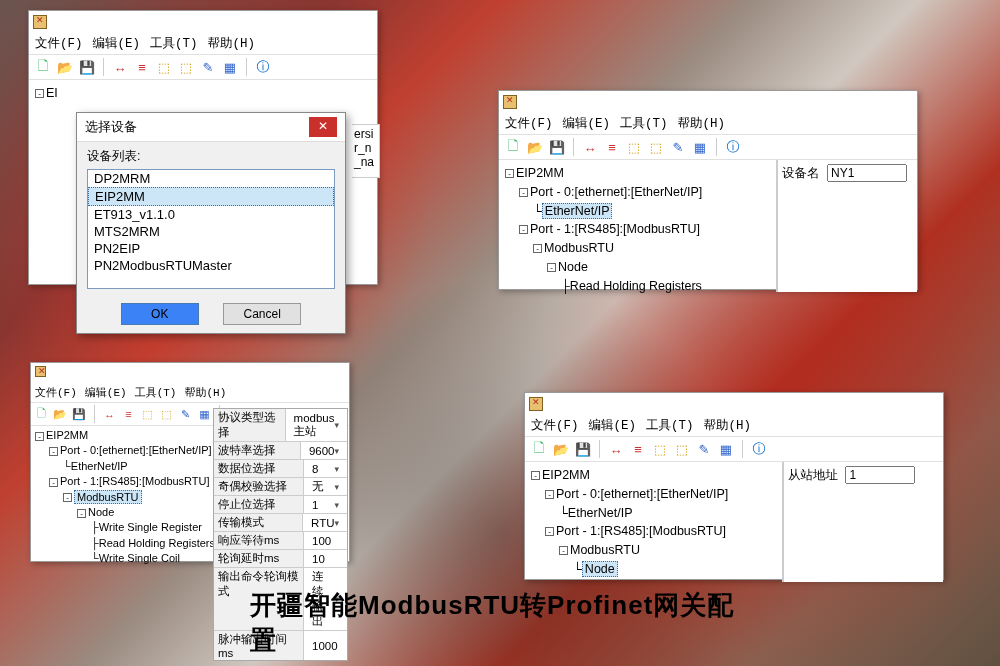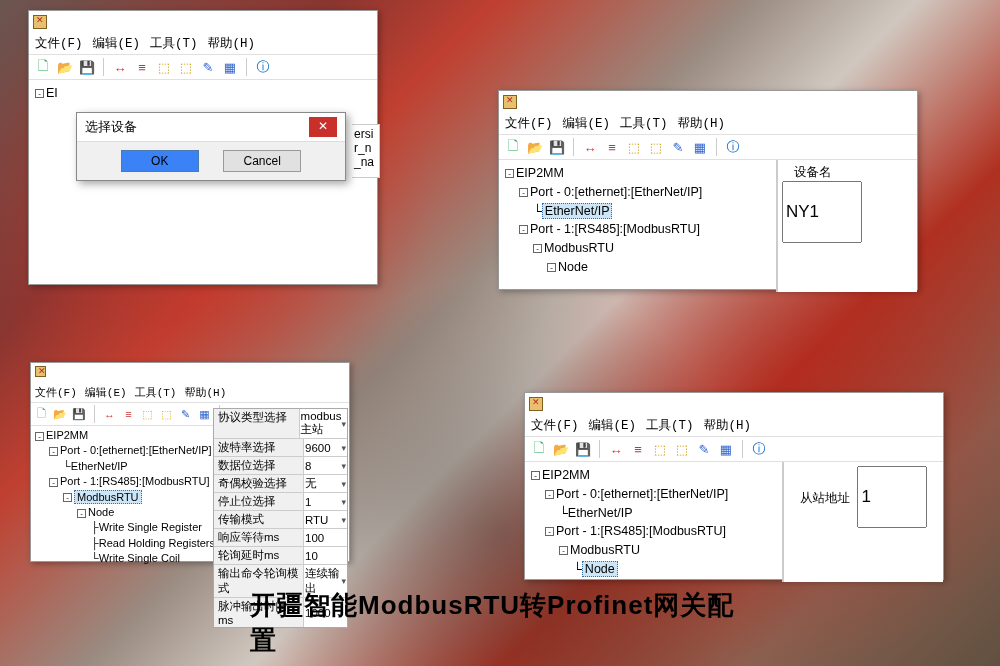--- a/index.html
+++ b/index.html
@@ -22,41 +22,41 @@
 .toolbar .sep { width:1px; height:18px; background:#ccc; margin:0 2px; }
 .ico { width:16px; height:16px; display:inline-flex; align-items:center; justify-content:center; font-size:13px; }
 
 .tree { padding: 4px 6px; font-size: 12.5px; line-height: 1.5; color:#000; }
 .tree .n { white-space: nowrap; }
 .tree .box { display:inline-block; width:9px; height:9px; border:1px solid #666; font-size:8px; line-height:7px; text-align:center; margin-right:2px; vertical-align:middle; cursor:pointer; }
 .tree .sel { background:#cde6f7; border:1px dotted #3a6ea5; padding:0 2px; }
 .ind1{padding-left:14px;} .ind2{padding-left:28px;} .ind3{padding-left:42px;} .ind4{padding-left:56px;}
 
 .proppanel { position:absolute; background:#fff; border-left:1px solid #ccc; padding:4px; font-size:12.5px; }
-.proppanel label { margin-right:4px;margin-left:12px; }
-.proppanel input { font-size:17px; padding:19px 2px; }
+.proppanel label { margin-right:4px; }
+.proppanel input { font-size:12px; padding:0 2px; }
 
 
 .dialog { position:absolute; background:#f0f0f0; border:1px solid #888; box-shadow:3px 3px 8px rgba(0,0,0,0.35); }
 .dialog .hd { background:#fff; padding:4px 8px; font-size:13px; display:flex; justify-content:space-between; align-items:center; border-bottom:1px solid #ddd; }
 .dialog .hd .x { background:#c9302c; color:#fff; width:28px; height:20px; text-align:center; line-height:19px; font-size:12px; cursor:pointer; }
 .dialog .bd { padding:6px 10px; font-size:12.5px; }
 .list { background:#fff; border:1px solid #7a9ac0; margin-top:4px; height:120px; overflow:hidden; }
 .list div { padding:1px 6px; font-size:13px; }
 .list .hl { background:#cde6f7; border:1px dotted #3a6ea5; }
 .btns { text-align:center; padding:8px; }
 .btns button { width:78px; height:22px; margin:0 10px; font-size:12px; background:#e1e1e1; border:1px solid #999; cursor:pointer; }
 .btns button.primary { background:#3b82f6; border:1px solid #4a7bb0; }
 
 
 .pgrid { position:absolute; background:#fff; border:1px solid #aaa; font-size:11.5px; }
 .pgrid .row { display:flex; border-bottom:1px solid #ccc; }
 .pgrid .row:last-child{border-bottom:none;}
 .pgrid .k { width:90px; padding:1px 4px; border-right:1px solid #ccc; background:#f0f0f0; }
-.pgrid .v { flex:1; padding:1px 1px; display:flex; justify-content:space-between; align-items:center; }
+.pgrid .v { flex:1; padding:1px 8px; display:flex; justify-content:space-between; align-items:center; }
 .pgrid .dd { font-size:9px; color:#555; }
 
 
 .menubar.small { font-size:11px; gap:8px; padding:2px 4px;}
 .toolbar.small { padding:2px 4px; }
 .toolbar.small .ico{width:13px;height:13px;font-size:11px;}
 .tree.small { font-size:11px; line-height:1.4; padding:2px 4px;}
 </style>
 </head>
 <body>
@@ -93,20 +93,31 @@
 <div style="position:absolute; left:352px; top:124px; background:#fff; width:28px; height:54px; font-size:12px; border:1px solid #ccc; border-left:none; padding:2px 2px;">
   <div>ersi</div>
   <div>r_n</div>
   <div>_na</div>
 </div>
 
 <div class="dialog" style="left:76px; top:112px; width:270px;">
   <div class="hd">
     <span>选择设备</span>
     <span class="x">✕</span>
+  </div>
+  <div class="bd">
+    <div>设备列表:</div>
+    <div class="list">
+      <div>DP2MRM</div>
+      <div class="hl">EIP2MM</div>
+      <div>ET913_v1.1.0</div>
+      <div>MTS2MRM</div>
+      <div>PN2EIP</div>
+      <div>PN2ModbusRTUMaster</div>
+    </div>
   </div>
   <div class="btns">
     <button class="primary">OK</button>
     <button>Cancel</button>
   </div>
 </div>
 
 <div class="win" style="left:498px; top:90px; width:420px; height:200px;">
   <div style="padding:2px 0;"><span class="titlebar-icon"></span></div>
   <div class="menubar">
@@ -130,20 +141,21 @@
     <span class="ico" style="color:#06c;">ⓘ</span>
   </div>
   <div style="display:flex; height:132px;">
     <div class="tree" style="flex:1; border-right:1px solid #ccc;">
       <div class="n"><span class="box">-</span><span>EIP2MM</span></div>
       <div class="n ind1"><span class="box">-</span><span>Port - 0:[ethernet]:[EtherNet/IP]</span></div>
       <div class="n ind2">└<span class="sel">EtherNet/IP</span></div>
       <div class="n ind1"><span class="box">-</span><span>Port - 1:[RS485]:[ModbusRTU]</span></div>
       <div class="n ind2"><span class="box">-</span><span>ModbusRTU</span></div>
       <div class="n ind3"><span class="box">-</span><span>Node</span></div>
+      <div class="n ind4">├<span>Read Holding Registers</span></div>
     </div>
     <div class="proppanel" style="position:relative; width:140px;">
       <label>设备名</label>
       <input type="text" style="width: 80px;" value="NY1">
     </div>
   </div>
 </div>
 
 <div class="win" style="left:30px; top:362px; width:320px; height:200px;">
   <div style="padding:1px 0;"><span class="titlebar-icon" style="width:11px;height:11px;"></span></div>

